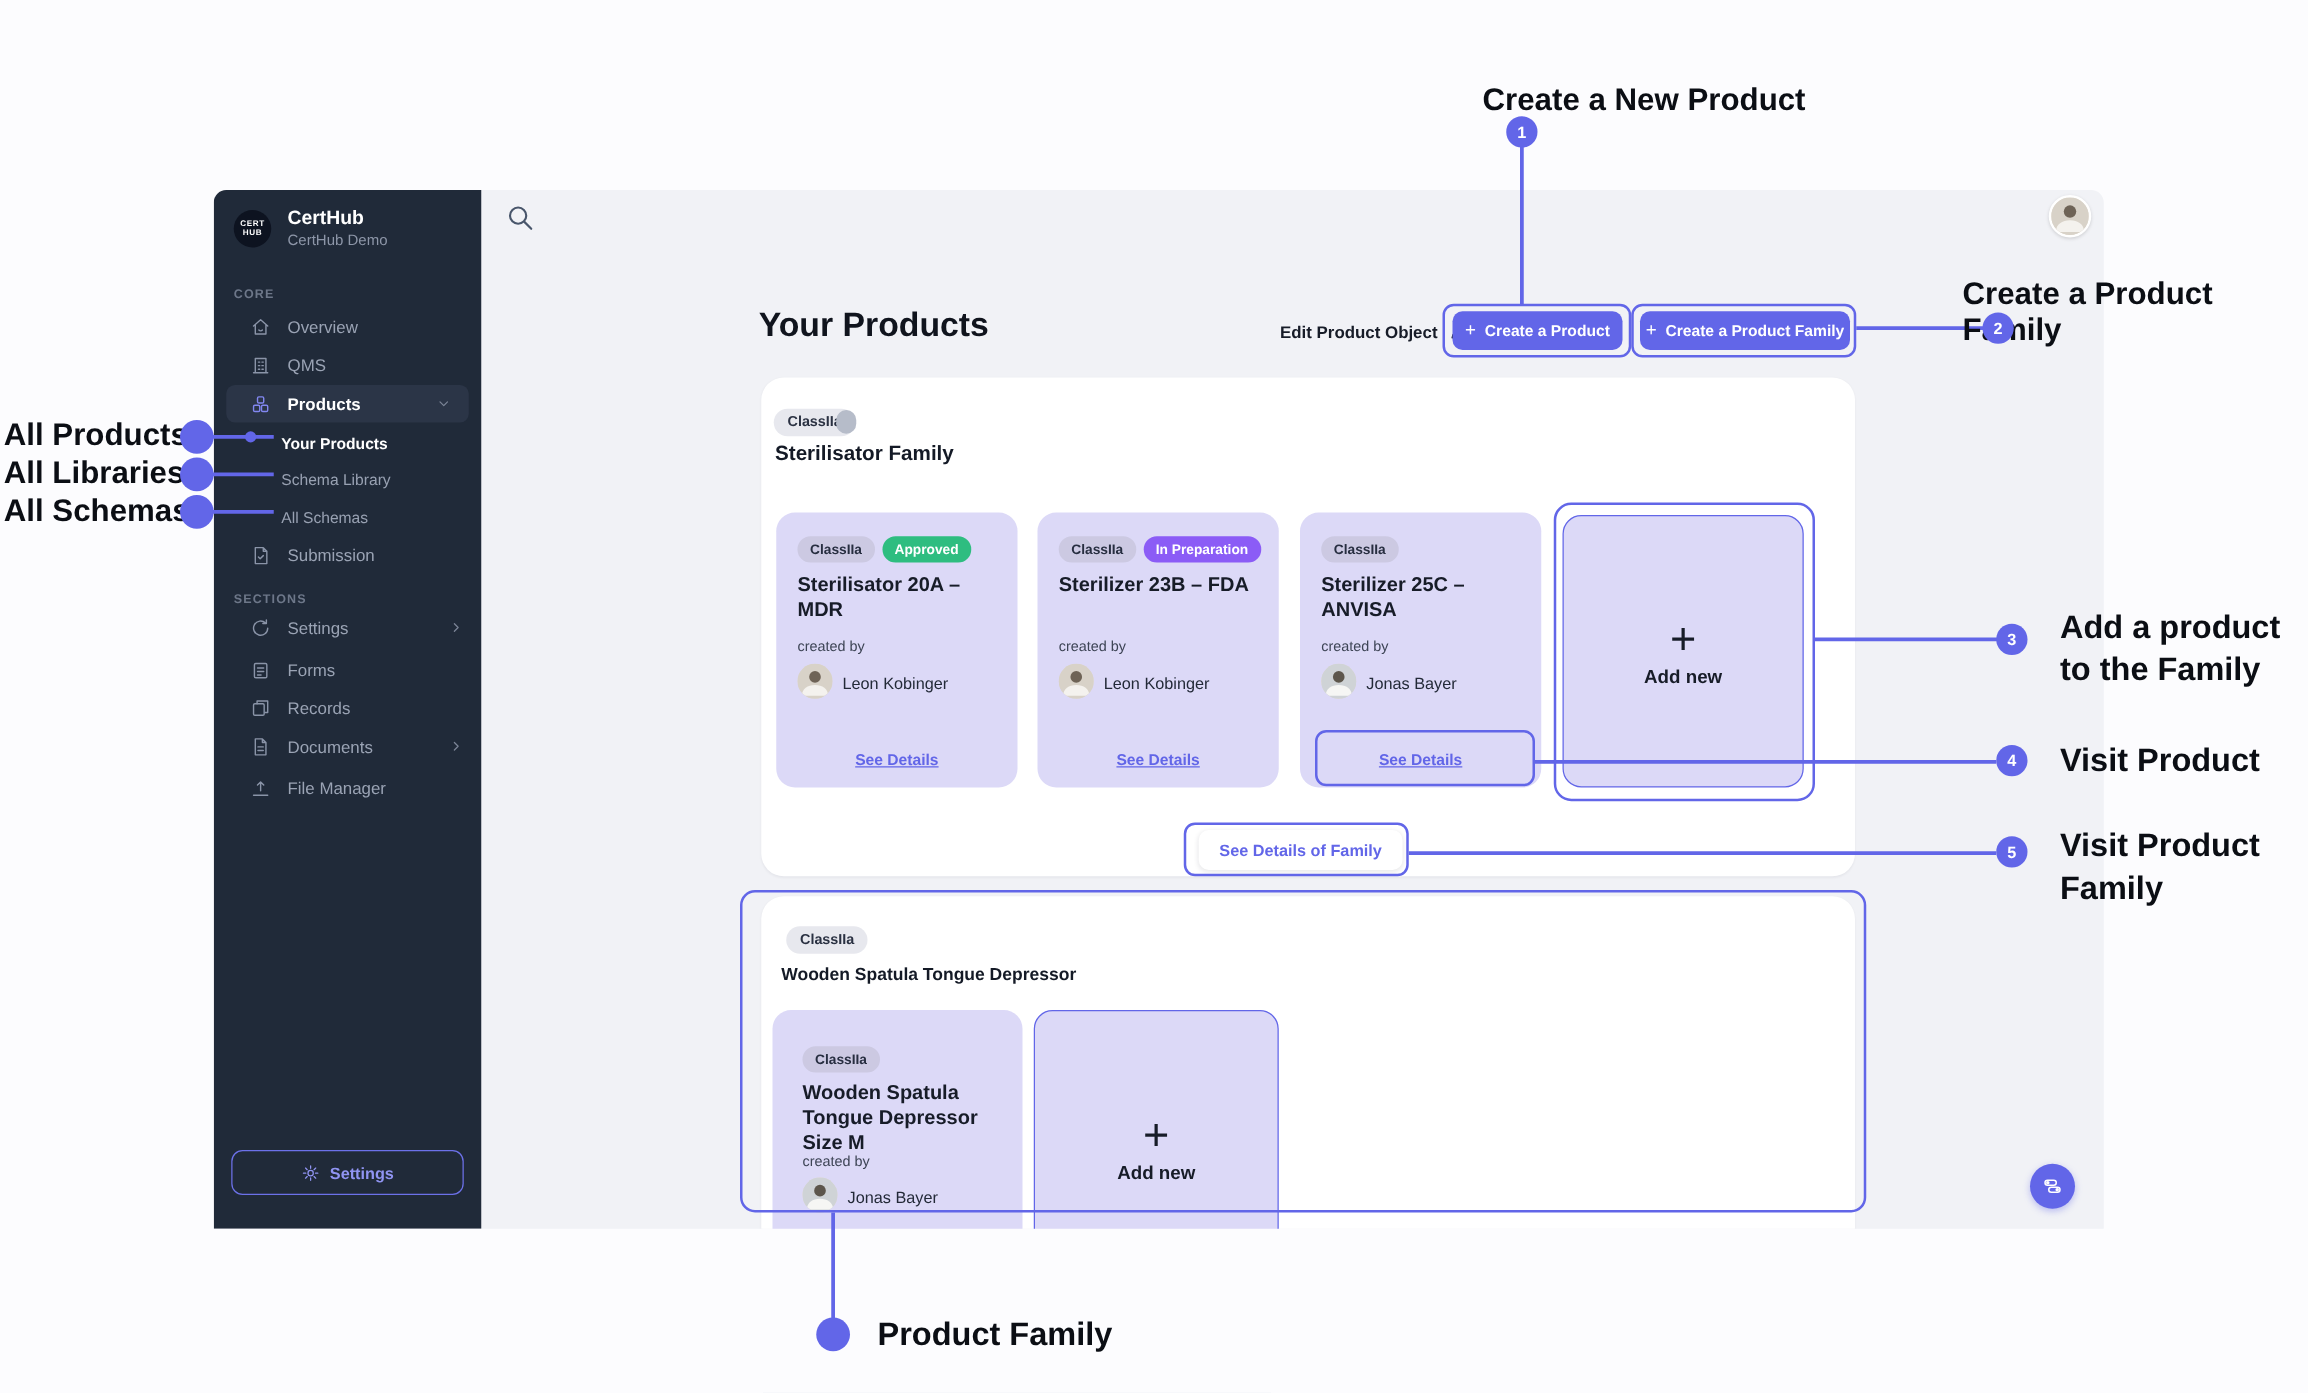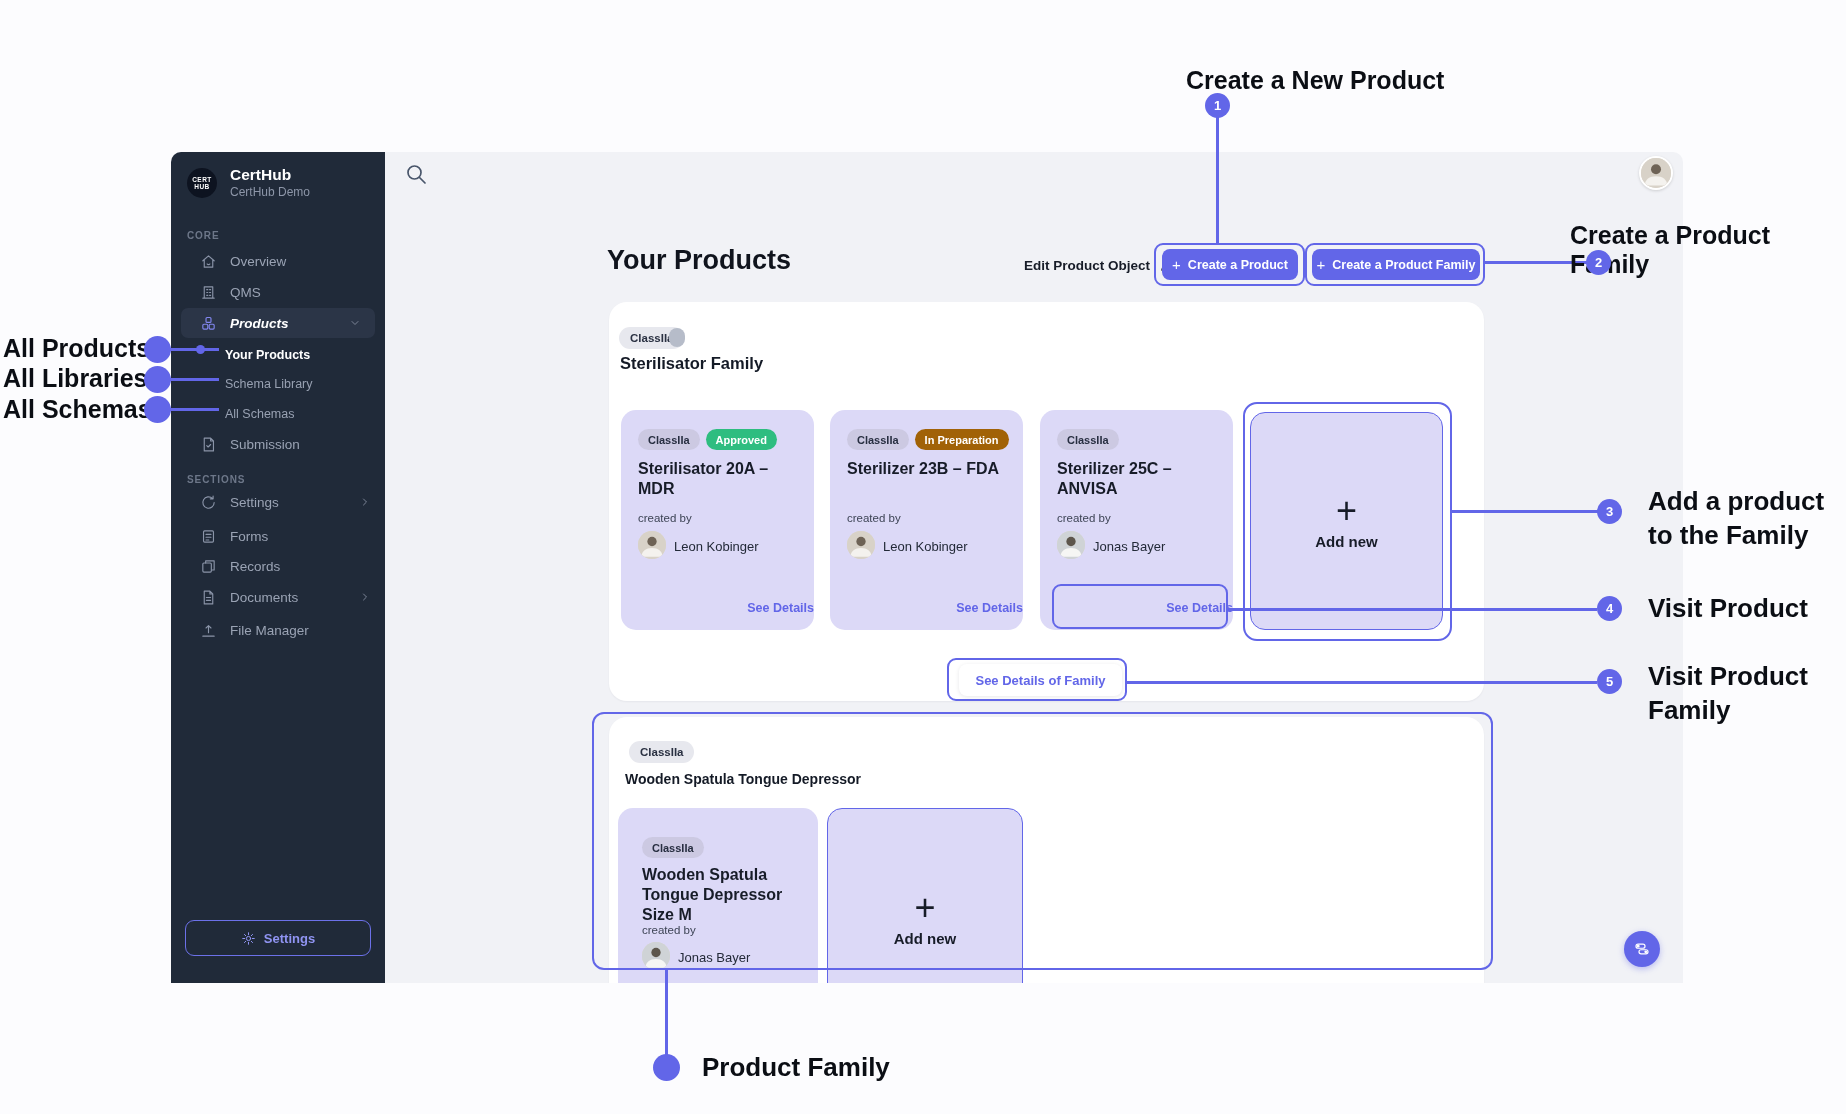--- a/index.html
+++ b/index.html
@@ -15,21 +15,21 @@
   .logo { position:absolute; left:16px; top:16px; width:30px; height:30px; border-radius:50%;
           background:#0d1320; color:#fff; display:flex; flex-direction:column; align-items:center;
           justify-content:center; font-size:6.5px; font-weight:bold; letter-spacing:.5px; line-height:1.15; }
   .app-name { position:absolute; left:59px; top:14px; color:#fff; font-size:15.5px; font-weight:bold; }
   .workspace { position:absolute; left:59px; top:33px; color:#8d96a8; font-size:12px; }
   .nav-section { position:absolute; left:16px; color:#6d7789; font-size:10px; font-weight:bold; letter-spacing:.9px; }
   .nav-row { position:absolute; left:0; right:0; height:30px; display:flex; align-items:center;
              padding:0 14px 0 29px; gap:13px; color:#9aa3b4; font-size:13.5px; cursor:pointer; }
   .nav-row .ico { width:17px; height:17px; flex:0 0 17px; display:flex; }
   .nav-row .ico svg { width:17px; height:17px; stroke:#8a94a8; fill:none; stroke-width:1.6; stroke-linecap:round; stroke-linejoin:round; }
-  .nav-active { left:10px; right:10px; background:#2b3547; border-radius:7px; color:#fff; font-weight:bold; padding-left:19px;font-style:italic; }
+  .nav-active { left:10px; right:10px; background:#2b3547; border-radius:7px; color:#fff; font-weight:bold; padding-left:19px; }
   .nav-active .ico svg { stroke:#8287f0; }
   .chev { margin-left:auto; display:flex; }
   .chev svg { width:12px; height:12px; stroke:#7b8496; fill:none; stroke-width:2; stroke-linecap:round; stroke-linejoin:round; }
   .nav-sub { position:absolute; left:0; right:0; height:26px; display:flex; align-items:center;
              padding-left:54px; color:#98a1b2; font-size:12.5px; cursor:pointer; }
   .nav-sub.on { color:#ffffff; font-weight:bold; }
   .settings-btn { position:absolute; left:14px; right:14px; top:768px; height:36px; border:1px solid #6c71e9;
                   border-radius:9px; color:#9094f2; font-size:13px; font-weight:bold; display:flex;
                   align-items:center; justify-content:center; gap:8px; cursor:pointer; }
   .settings-btn svg { width:15px; height:15px; stroke:#9094f2; fill:none; stroke-width:1.6; stroke-linecap:round; }
@@ -58,28 +58,28 @@
                 color:#2a3142; font-size:11.5px; font-weight:bold; display:flex; align-items:center; }
   .fam-toggle { position:absolute; width:16px; height:19px; border-radius:8px; background:#b6bcc9; cursor:pointer; }
   .fam-name { position:absolute; font-size:16.5px; font-weight:bold; color:#141a26; }
 
   .pcard { position:absolute; width:193px; height:220px; background:#dcd9f7; border-radius:15px; }
   .pcard .badges { position:absolute; left:17px; top:19px; display:flex; gap:6px; }
   .badge { height:21px; padding:0 10px; border-radius:11px; font-size:11px; font-weight:bold;
            display:flex; align-items:center; }
   .badge-class { background:#ccc9e2; color:#272e40; }
   .badge-green { background:#2ebd80; color:#fff; }
-  .badge-gray { background:#a16207; color:#fff; }
+  .badge-gray { background:#8b5cf6; color:#fff; }
   .pcard .title { position:absolute; left:17px; top:49px; width:162px; font-size:16px; font-weight:bold;
                   color:#171c28; line-height:1.25; }
   .pcard .created { position:absolute; left:17px; top:102px; font-size:11.5px; color:#3d4455; }
   .pcard .mini-avatar { left:17px; top:121px; width:28px; height:28px; }
   .pcard .author { position:absolute; left:53px; top:129px; font-size:13px; color:#232a38; }
-  .pcard .cta { position:absolute; left:0; right:0; top:191px; text-align:right; font-size:12.5px;
-                font-weight:bold; color:#6266e8; cursor:pointer; }
+  .pcard .cta { position:absolute; left:0; right:0; top:191px; text-align:center; font-size:12.5px;
+                font-weight:bold; color:#6266e8; cursor:pointer;text-decoration:underline; }
   .addnew { border:1.5px solid #6266e8; display:flex; flex-direction:column; align-items:center;
             justify-content:center; gap:4px; cursor:pointer; }
   .addnew .big-plus { font-size:36px; font-weight:400; color:#171c28; line-height:1; }
   .addnew .lbl { font-size:15px; font-weight:bold; color:#171c28; }
   .see-family { position:absolute; left:350px; top:362px; width:163px; height:32px; background:#fff;
                 border-radius:8px; border:none; color:#6266e8; font-size:13px; font-weight:bold;
                 box-shadow:0 1px 4px rgba(16,24,40,.10); cursor:pointer; }
   .fab { position:absolute; left:1453px; top:779px; width:36px; height:36px; border-radius:50%;
          background:#6266e8; display:flex; align-items:center; justify-content:center; cursor:pointer;
          box-shadow:0 2px 6px rgba(98,102,232,.4); }

